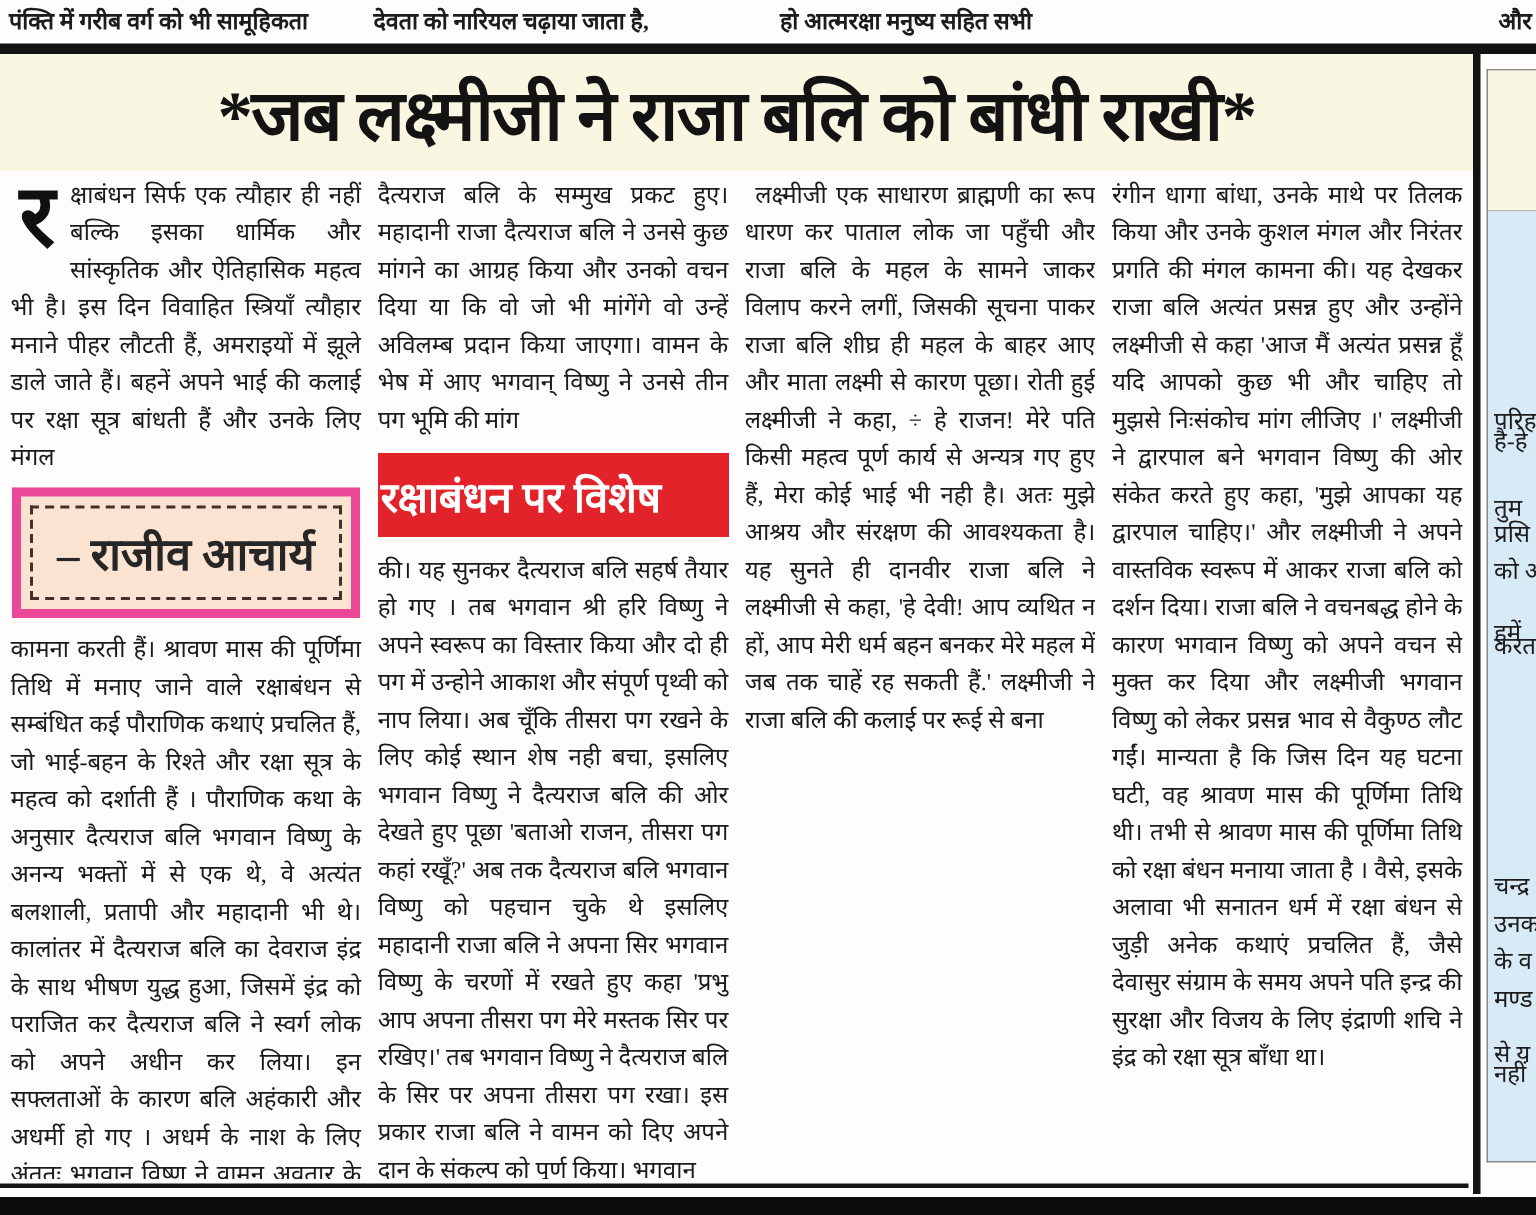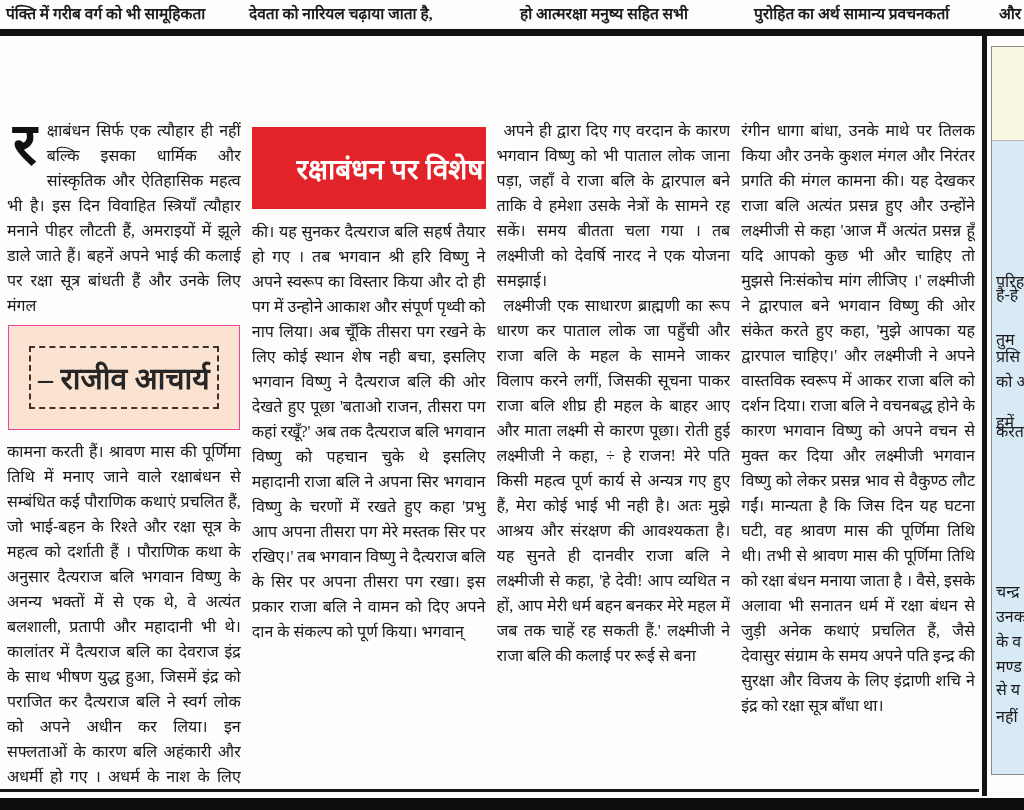--- a/index.html
+++ b/index.html
@@ -54,40 +54,40 @@
 
   .dropcap {
     float: left;
     font-size: 58px; line-height: 50px; font-weight: bold; color: #111;
     padding: 2px 10px 0 6px;
   }
 
   
   .author-box {
     margin: 7px 1px 9px 1px;
-    border: 1px solid #ec4899;
+    border: 6px solid #ec4899;
     background: #fbe3d2;
-    padding: 20px;
+    padding: 6px;
   }
   .author-box-inner {
     border: 2px dashed #42302a;
     text-align: center;
     font-size: 30px; font-weight: bold; color: #262626;
     padding: 9px 2px;
     white-space: nowrap; overflow: hidden;
   }
 
   
   .special-box {
     margin: 9px 0 10px 0;
     background: #e2242a;
     color: #ffffff;
-    text-align: right;
+    text-align: left;
     font-size: 28px; font-weight: bold;
-    padding: 22px 2px;
+    padding: 9px 2px;
     white-space: nowrap; overflow: hidden;
   }
 
   
   .right-rule {
     position: absolute; left: 982px; top: 36px; width: 5px; height: 760px;
     background: #141414;
   }
   .side-panel {
     position: absolute; left: 991px; top: 46px; width: 33px; height: 729px;
@@ -114,43 +114,45 @@
 </style>
 </head>
 <body>
 
 <div class="page">
 
   <div class="top-strip">
     <span class="top-frag" style="left:6px">पंक्ति में गरीब वर्ग को भी सामूहिकता</span>
     <span class="top-frag" style="left:520px">हो आत्मरक्षा मनुष्य सहित सभी</span>
     <span class="top-frag" style="left:249px">देवता को नारियल चढ़ाया जाता है,</span>
-    <span class="top-frag" style="left:754px">पुरोहित का अर्थ सामान्य प्रवचनकर्ता</span>
     <span class="top-frag" style="left:999px">और त</span>
   </div>
   <div class="top-rule"></div>
 
+  <div class="headline-band">
+    <h1>*जब लक्ष्मीजी ने राजा बलि को बांधी राखी*</h1>
+  </div>
 
   <div class="columns">
 
     <div class="col">
       <p><span class="dropcap">र</span><span>क्षाबंधन सिर्फ एक त्यौहार ही नहीं बल्कि इसका धार्मिक और सांस्कृतिक और ऐतिहासिक महत्व भी है। इस दिन विवाहित स्त्रियाँ त्यौहार मनाने पीहर लौटती हैं, अमराइयों में झूले डाले जाते हैं। बहनें अपने भाई की कलाई पर रक्षा सूत्र बांधती हैं और उनके लिए मंगल</span></p>
       <div class="author-box">
         <div class="author-box-inner">– राजीव आचार्य</div>
       </div>
       <p>कामना करती हैं। श्रावण मास की पूर्णिमा तिथि में मनाए जाने वाले रक्षाबंधन से सम्बंधित कई पौराणिक कथाएं प्रचलित हैं, जो भाई-बहन के रिश्ते और रक्षा सूत्र के महत्व को दर्शाती हैं । पौराणिक कथा के अनुसार दैत्यराज बलि भगवान विष्णु के अनन्य भक्तों में से एक थे, वे अत्यंत बलशाली, प्रतापी और महादानी भी थे। कालांतर में दैत्यराज बलि का देवराज इंद्र के साथ भीषण युद्ध हुआ, जिसमें इंद्र को पराजित कर दैत्यराज बलि ने स्वर्ग लोक को अपने अधीन कर लिया। इन सफ्लताओं के कारण बलि अहंकारी और अधर्मी हो गए । अधर्म के नाश के लिए अंततः भगवान विष्णु ने वामन अवतार के रूप में जन्म लिया और अपना सौवाँ यज्ञ कर रहे</p>
     </div>
 
     <div class="col">
+      <p>दैत्यराज बलि के सम्मुख प्रकट हुए। महादानी राजा दैत्यराज बलि ने उनसे कुछ मांगने का आग्रह किया और उनको वचन दिया या कि वो जो भी मांगेंगे वो उन्हें अविलम्ब प्रदान किया जाएगा। वामन के भेष में आए भगवान् विष्णु ने उनसे तीन पग भूमि की मांग</p>
       <div class="special-box">रक्षाबंधन पर विशेष</div>
       <p>की। यह सुनकर दैत्यराज बलि सहर्ष तैयार हो गए । तब भगवान श्री हरि विष्णु ने अपने स्वरूप का विस्तार किया और दो ही पग में उन्होने आकाश और संपूर्ण पृथ्वी को नाप लिया। अब चूँकि तीसरा पग रखने के लिए कोई स्थान शेष नही बचा, इसलिए भगवान विष्णु ने दैत्यराज बलि की ओर देखते हुए पूछा 'बताओ राजन, तीसरा पग कहां रखूँ?' अब तक दैत्यराज बलि भगवान विष्णु को पहचान चुके थे इसलिए महादानी राजा बलि ने अपना सिर भगवान विष्णु के चरणों में रखते हुए कहा 'प्रभु आप अपना तीसरा पग मेरे मस्तक सिर पर रखिए।' तब भगवान विष्णु ने दैत्यराज बलि के सिर पर अपना तीसरा पग रखा। इस प्रकार राजा बलि ने वामन को दिए अपने दान के संकल्प को पूर्ण किया। भगवान्</p>
     </div>
 
     <div class="col">
-      <p class="indent">अपने ही द्वारा दिए गए वरदान के कारण भगवान विष्णु को भी पाताल लोक जाना पड़ा, जहाँ वे राजा बलि के द्वारपाल बने ताकि वे हमेशा उसके नेत्रों के सामने रह सकें। समय बीतता चला गया । तब लक्ष्मीजी को देवर्षि नारद ने एक योजना समझाई।</p>
       <p class="indent">लक्ष्मीजी एक साधारण ब्राह्मणी का रूप धारण कर पाताल लोक जा पहुँची और राजा बलि के महल के सामने जाकर विलाप करने लगीं, जिसकी सूचना पाकर राजा बलि शीघ्र ही महल के बाहर आए और माता लक्ष्मी से कारण पूछा। रोती हुई लक्ष्मीजी ने कहा, ÷ हे राजन! मेरे पति किसी महत्व पूर्ण कार्य से अन्यत्र गए हुए हैं, मेरा कोई भाई भी नही है। अतः मुझे आश्रय और संरक्षण की आवश्यकता है। यह सुनते ही दानवीर राजा बलि ने लक्ष्मीजी से कहा, 'हे देवी! आप व्यथित न हों, आप मेरी धर्म बहन बनकर मेरे महल में जब तक चाहें रह सकती हैं.' लक्ष्मीजी ने राजा बलि की कलाई पर रूई से बना</p>
     </div>
 
     <div class="col">
       <p>रंगीन धागा बांधा, उनके माथे पर तिलक किया और उनके कुशल मंगल और निरंतर प्रगति की मंगल कामना की। यह देखकर राजा बलि अत्यंत प्रसन्न हुए और उन्होंने लक्ष्मीजी से कहा 'आज मैं अत्यंत प्रसन्न हूँ यदि आपको कुछ भी और चाहिए तो मुझसे निःसंकोच मांग लीजिए ।' लक्ष्मीजी ने द्वारपाल बने भगवान विष्णु की ओर संकेत करते हुए कहा, 'मुझे आपका यह द्वारपाल चाहिए।' और लक्ष्मीजी ने अपने वास्तविक स्वरूप में आकर राजा बलि को दर्शन दिया। राजा बलि ने वचनबद्ध होने के कारण भगवान विष्णु को अपने वचन से मुक्त कर दिया और लक्ष्मीजी भगवान विष्णु को लेकर प्रसन्न भाव से वैकुण्ठ लौट गईं। मान्यता है कि जिस दिन यह घटना घटी, वह श्रावण मास की पूर्णिमा तिथि थी। तभी से श्रावण मास की पूर्णिमा तिथि को रक्षा बंधन मनाया जाता है । वैसे, इसके अलावा भी सनातन धर्म में रक्षा बंधन से जुड़ी अनेक कथाएं प्रचलित हैं, जैसे देवासुर संग्राम के समय अपने पति इन्द्र की सुरक्षा और विजय के लिए इंद्राणी शचि ने इंद्र को रक्षा सूत्र बाँधा था।</p>
     </div>
 
   </div>
 
   <div class="right-rule"></div>
@@ -161,21 +163,21 @@
       <span class="side-frag" style="top:141px">है-हे</span>
       <span class="side-frag" style="top:186px">तुम</span>
       <span class="side-frag" style="top:203px">प्रसि</span>
       <span class="side-frag" style="top:228px">को अ</span>
       <span class="side-frag" style="top:269px">हमें</span>
       <span class="side-frag" style="top:278px">करत</span>
       <span class="side-frag" style="top:438px">चन्द्र</span>
       <span class="side-frag" style="top:463px">उनक</span>
       <span class="side-frag" style="top:488px">के व</span>
       <span class="side-frag" style="top:513px">मण्ड</span>
-      <span class="side-frag" style="top:536px">से य</span>
+      <span class="side-frag" style="top:550px">से य</span>
       <span class="side-frag" style="top:563px">नहीं</span>
     </div>
   </div>
 
   <div class="bottom-thin-rule"></div>
   <div class="bottom-bar"></div>
 
 </div>
 
 </body></html>

